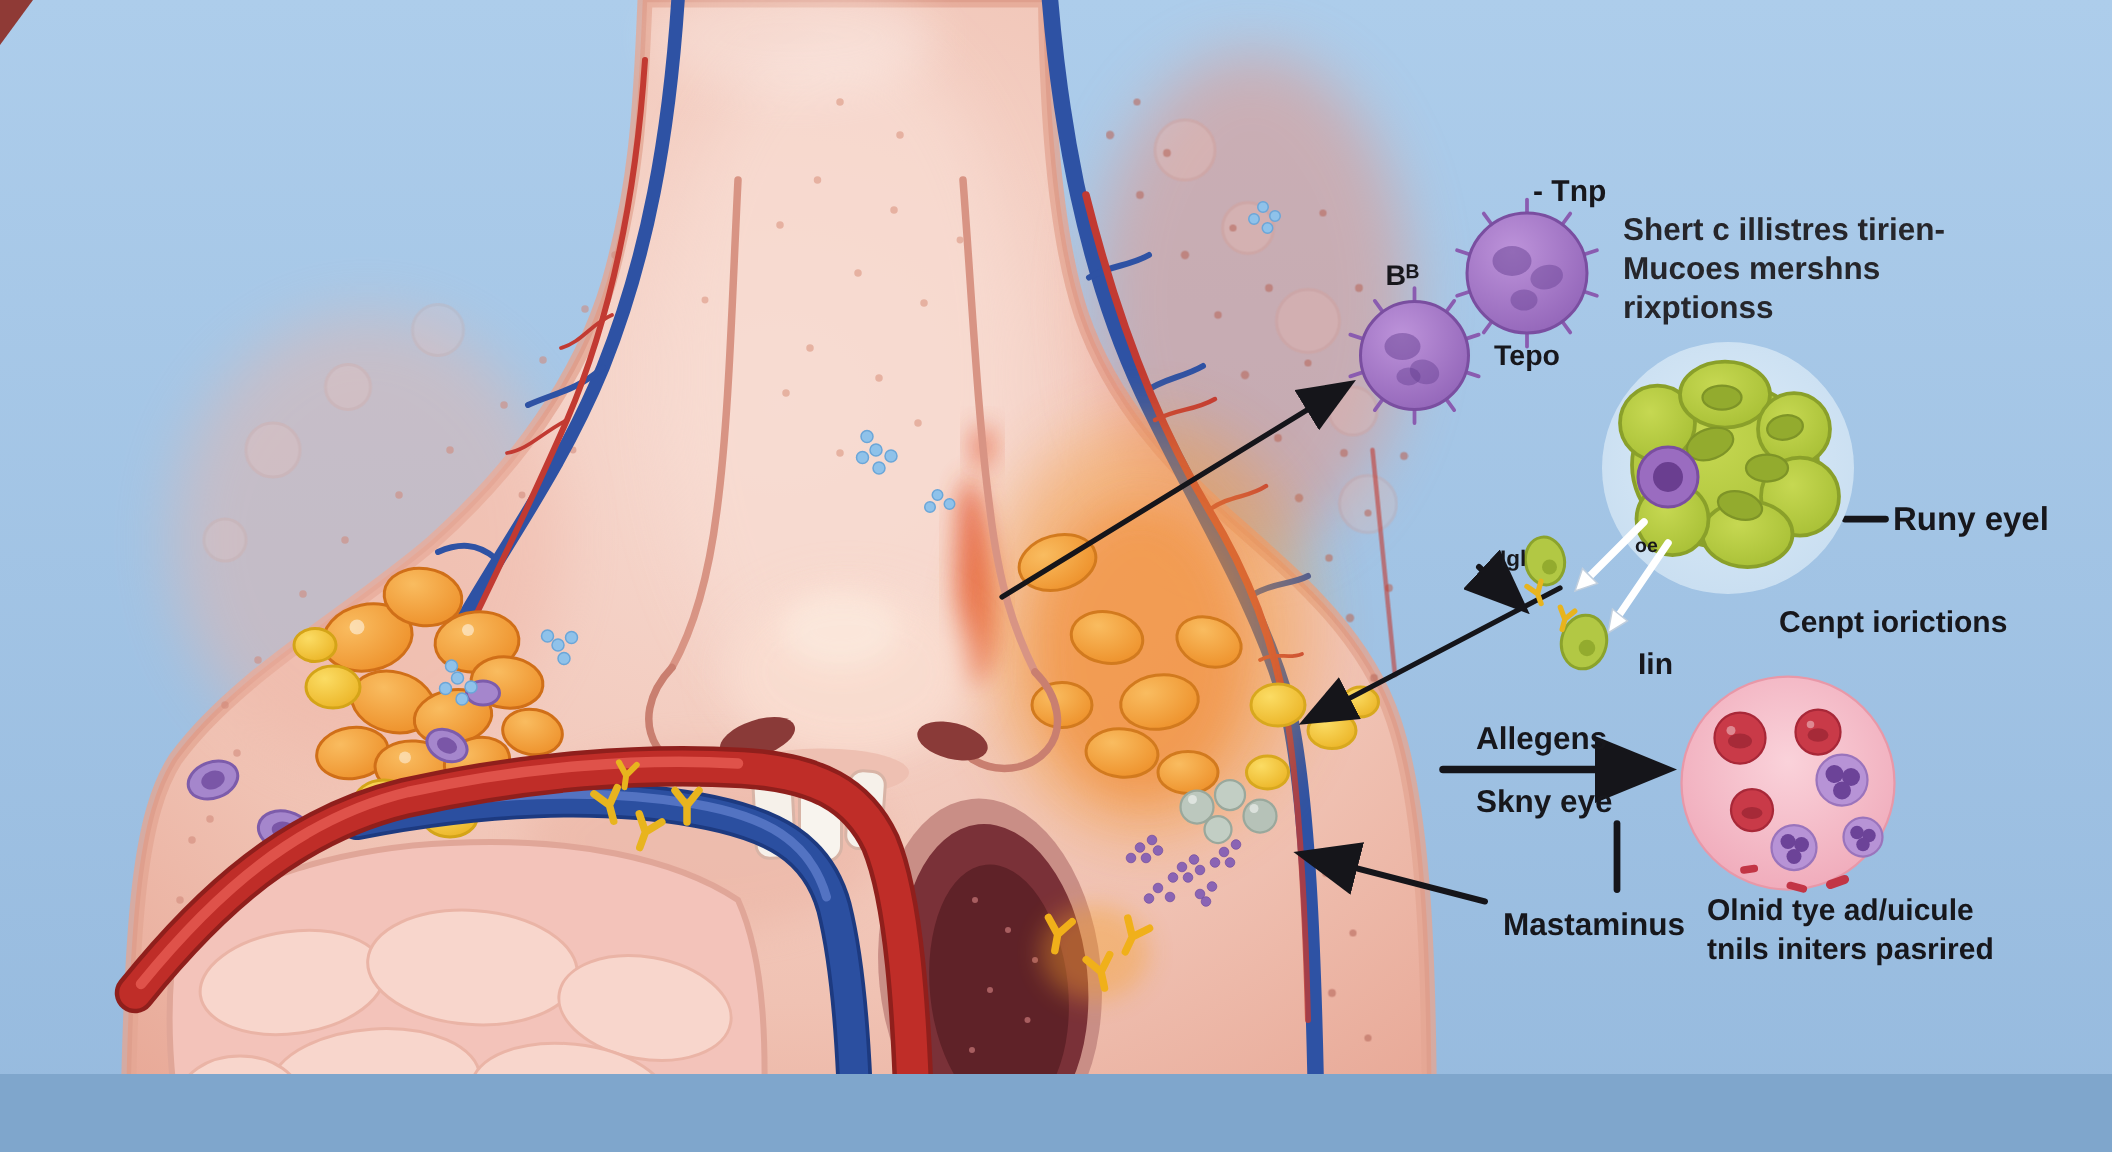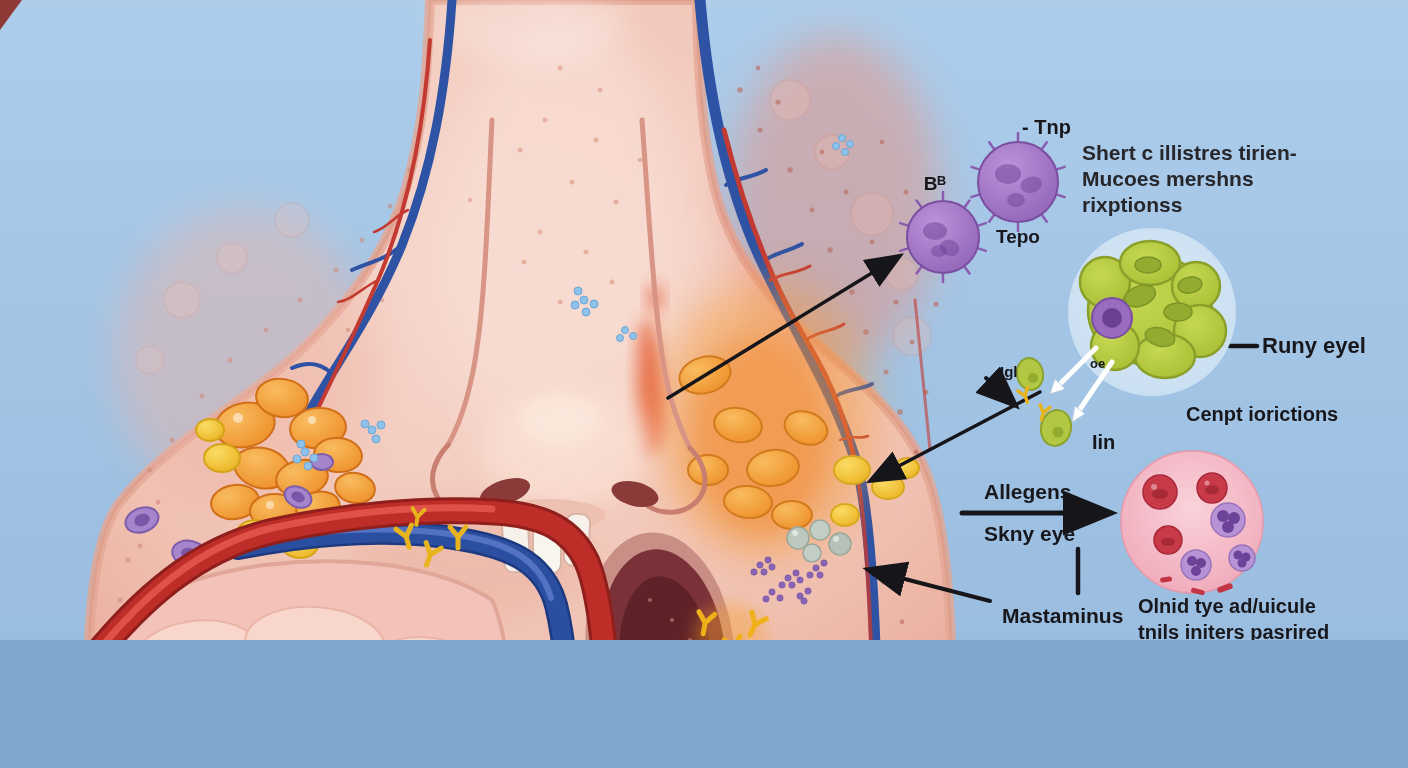--- a/index.html
+++ b/index.html
@@ -1,16 +1,16 @@
 <!DOCTYPE html>
 <html><head>
 <meta charset="utf-8">
 <style>
   html,body{margin:0;padding:0;background:#7fa6cc;}
-  .canvas{position:relative;width:1408px;height:640px;overflow:hidden;}
+  .canvas{position:relative;width:1408px;height:716px;overflow:hidden;}
   svg{display:block;}
   .lbl{font-family:"Liberation Sans",sans-serif;font-weight:700;fill:#17171c;}
   .lbl-dim{font-family:"Liberation Sans",sans-serif;font-weight:700;fill:#26262b;}
 </style>
 </head>
 <body>
 
 <div class="canvas">
 <svg width="1408" height="768" viewBox="0 0 1408 768" xmlns="http://www.w3.org/2000/svg">
 <defs>

